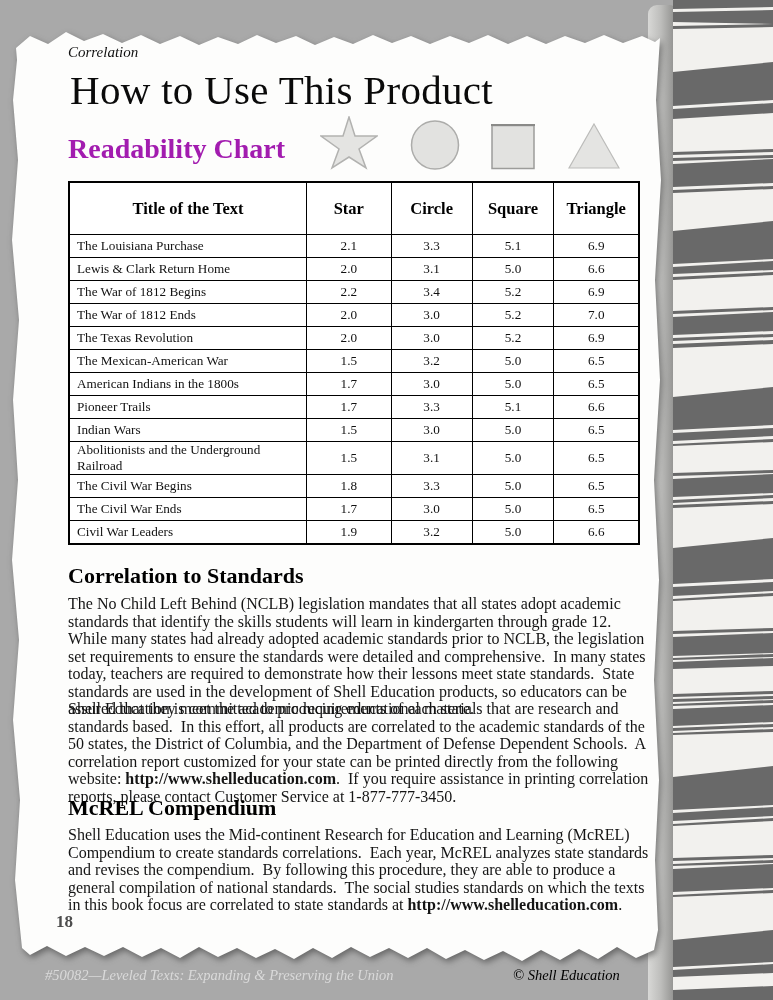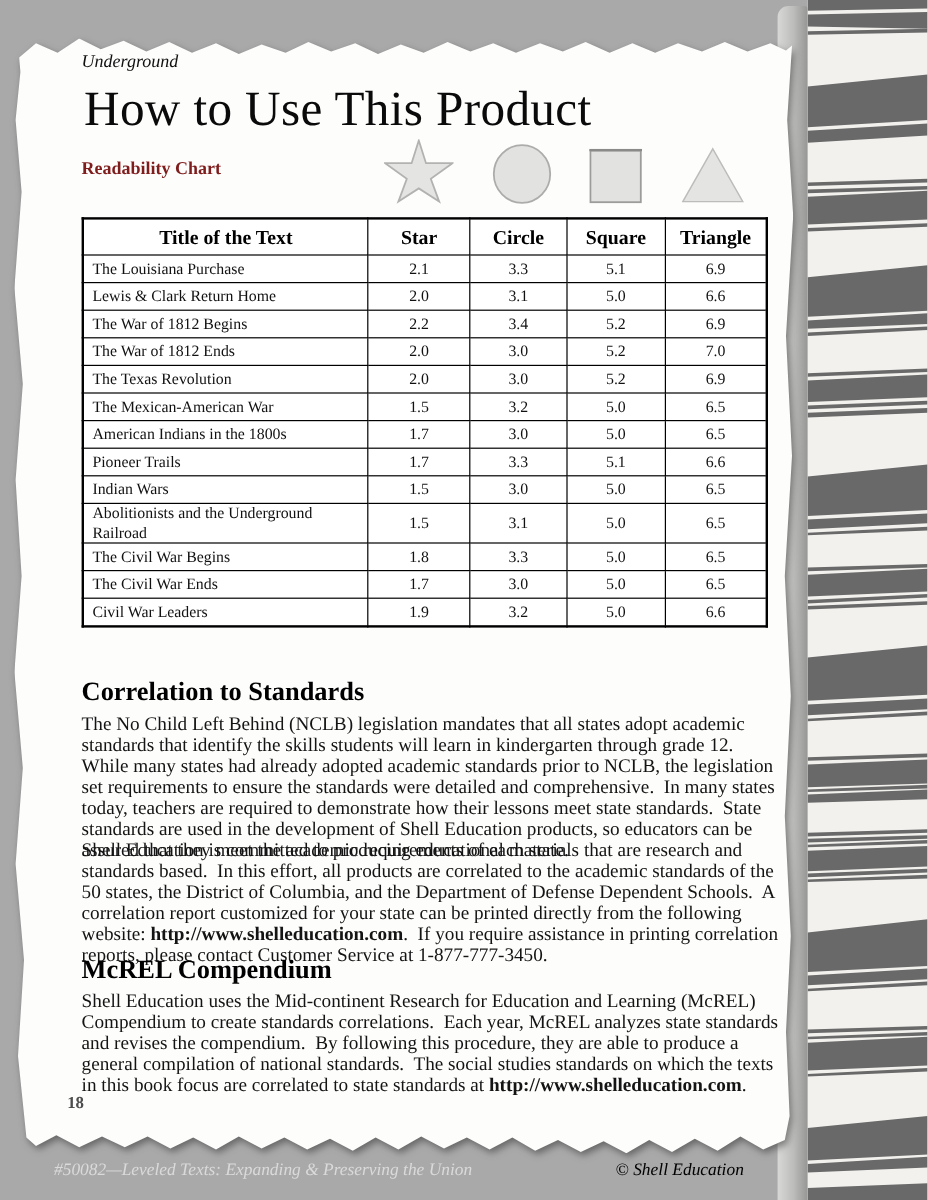--- a/index.html
+++ b/index.html
@@ -28,45 +28,45 @@
   }
   .page{
     position:absolute;left:0;top:0;width:673px;height:973px;
     background:#fdfdfc;color:#141414;
     clip-path:polygon(16px 48px,30px 36px,48px 44px,66px 32px,84px 41px,103px 34px,122px 43px,141px 35px,160px 44px,180px 36px,199px 45px,218px 37px,238px 44px,257px 35px,276px 43px,296px 36px,315px 45px,334px 37px,353px 44px,373px 35px,392px 43px,411px 36px,430px 44px,450px 36px,469px 43px,488px 35px,508px 44px,527px 36px,546px 44px,565px 36px,585px 43px,604px 35px,623px 43px,642px 36px,655px 42px,660px 38px,656px 100px,661px 180px,655px 280px,660px 380px,654px 480px,659px 580px,654px 680px,659px 780px,655px 860px,658px 930px,654px 950px,636px 958px,617px 947px,598px 959px,579px 949px,560px 960px,541px 950px,522px 961px,503px 951px,484px 960px,465px 950px,446px 959px,427px 948px,408px 958px,389px 948px,370px 957px,351px 947px,332px 958px,313px 948px,294px 959px,275px 949px,256px 958px,237px 948px,218px 957px,199px 947px,180px 958px,161px 948px,142px 957px,123px 947px,104px 956px,85px 947px,66px 956px,47px 946px,30px 955px,22px 948px,15px 880px,20px 800px,13px 720px,19px 640px,12px 560px,18px 480px,13px 400px,19px 320px,12px 240px,18px 160px,13px 100px,17px 60px);
   }
 
   .intro{position:absolute;left:68px;top:44px;font-style:italic;font-size:15px;color:#111;}
   .doc-title{position:absolute;left:70px;top:66px;width:575px;margin:0;text-align:left;
     font-size:41px;font-weight:400;color:#0a0a0a;letter-spacing:0.3px;}
-  .readability-heading{position:absolute;left:68px;top:133px;margin:0;font-size:15px;font-weight:bold;color:#7f1d1d;}
+  .readability-heading{position:absolute;left:68px;top:133px;margin:0;font-size:28px;font-weight:bold;color:#a21caf;}
 
   .shapes-row{position:absolute;left:320px;top:114px;width:300px;height:56px;
     display:flex;justify-content:space-between;align-items:flex-end;}
 
   .readability-table{position:absolute;left:68px;top:181px;width:572px;border-collapse:collapse;background:#fff;}
   .readability-table,.readability-table th,.readability-table td{border:1px solid #000;}
   .readability-table{border:2px solid #000;}
-  .readability-table th{height:27px;font-size:16.5px;font-weight:bold;text-align:center;padding:1px;color:#000;}
+  .readability-table th{height:27px;font-size:16.5px;font-weight:bold;text-align:center;padding:12px;color:#000;}
   .readability-table td{height:22px;font-size:13.2px;padding:0;color:#111;}
   .readability-table td.cell-title{text-align:left;padding-left:7px;}
   .readability-table td.cell-num{text-align:center;}
 
   .section-heading{position:absolute;left:68px;margin:0;font-size:22px;font-weight:bold;color:#000;}
   .heading-corr{top:563px;}
   .heading-mcrel{top:795px;}
 
   .para{position:absolute;left:68px;width:584px;margin:0;font-size:16px;line-height:17.5px;
     white-space:pre-wrap;color:#141414;}
   .para-1{top:595px;}
   .para-2{top:700px;}
   .para-3{top:826px;}
   .url{font-weight:bold;}
 
-  .page-number{position:absolute;left:56px;top:912px;font-size:14px;font-weight:bold;color:#4d4d4d;}
+  .page-number{position:absolute;left:56px;top:912px;font-size:17px;font-weight:bold;color:#4d4d4d;}
 
   .footer-left{position:absolute;left:45px;top:967px;font-style:italic;font-size:14.5px;color:#dadada;}
   .footer-right{position:absolute;left:513px;top:967px;font-style:italic;font-size:14.5px;color:#000000;}
 </style>
 </head>
 <body>
 
 <div class="canvas" style="background: rgb(169, 169, 169);">
 
   <div class="spine"></div>
@@ -118,21 +118,21 @@
         <polygon points="0,895 100,890 100,893 0,897" fill="#696969"></polygon>
         <polygon points="0,940 100,930 100,962 0,967" fill="#696969"></polygon>
         <polygon points="0,970 100,964 100,973 0,977" fill="#696969"></polygon>
         <polygon points="0,990 100,986 100,1000 0,1000" fill="#696969"></polygon>
       </svg>
   </div>
 
   <div class="page-shadow">
     <div class="page" style="background: rgb(253, 253, 252);">
 
-      <div class="intro">Underground</div>
+      <div class="intro">Correlation</div>
 
       <h1 class="doc-title">How to Use This Product</h1>
 
       <h2 class="readability-heading">Readability Chart</h2>
 
       <div class="shapes-row">
         <svg width="58" height="54" viewBox="0 0 58 54">
           <polygon points="29,1 35,20 57,20 39,33 46,52 29,41 12,52 19,33 1,20 23,20" fill="#e4e4e2" stroke="#b2b2b0" stroke-width="1.5"></polygon>
         </svg>
         <svg width="50" height="50" viewBox="0 0 50 50">

